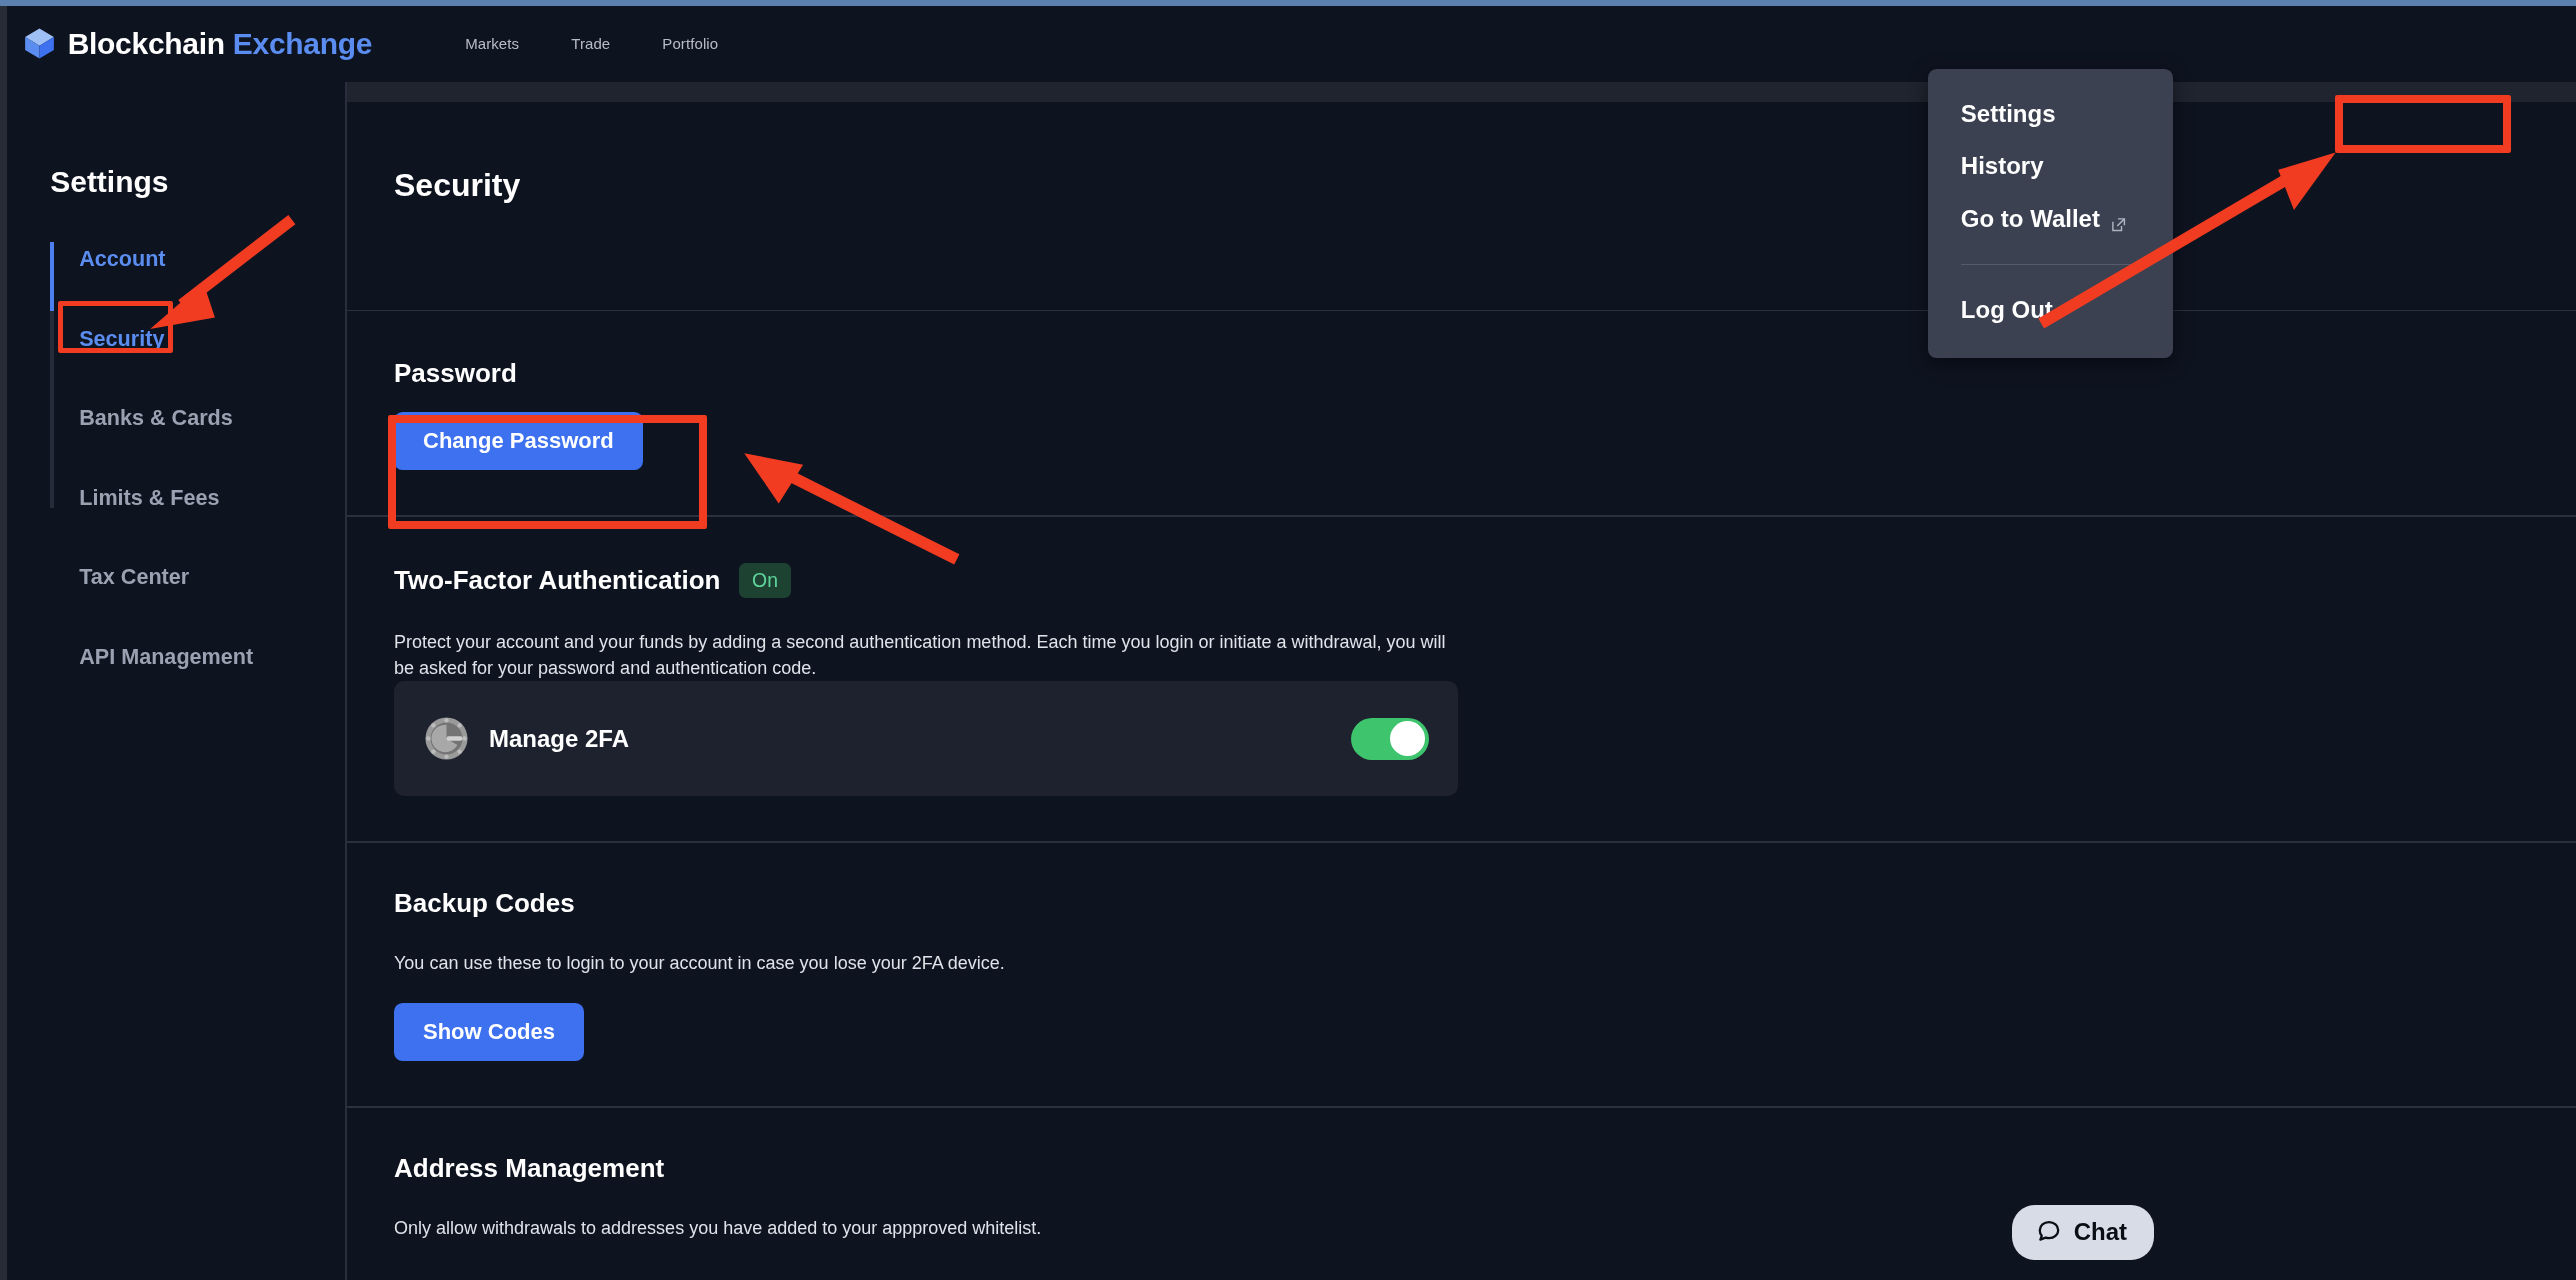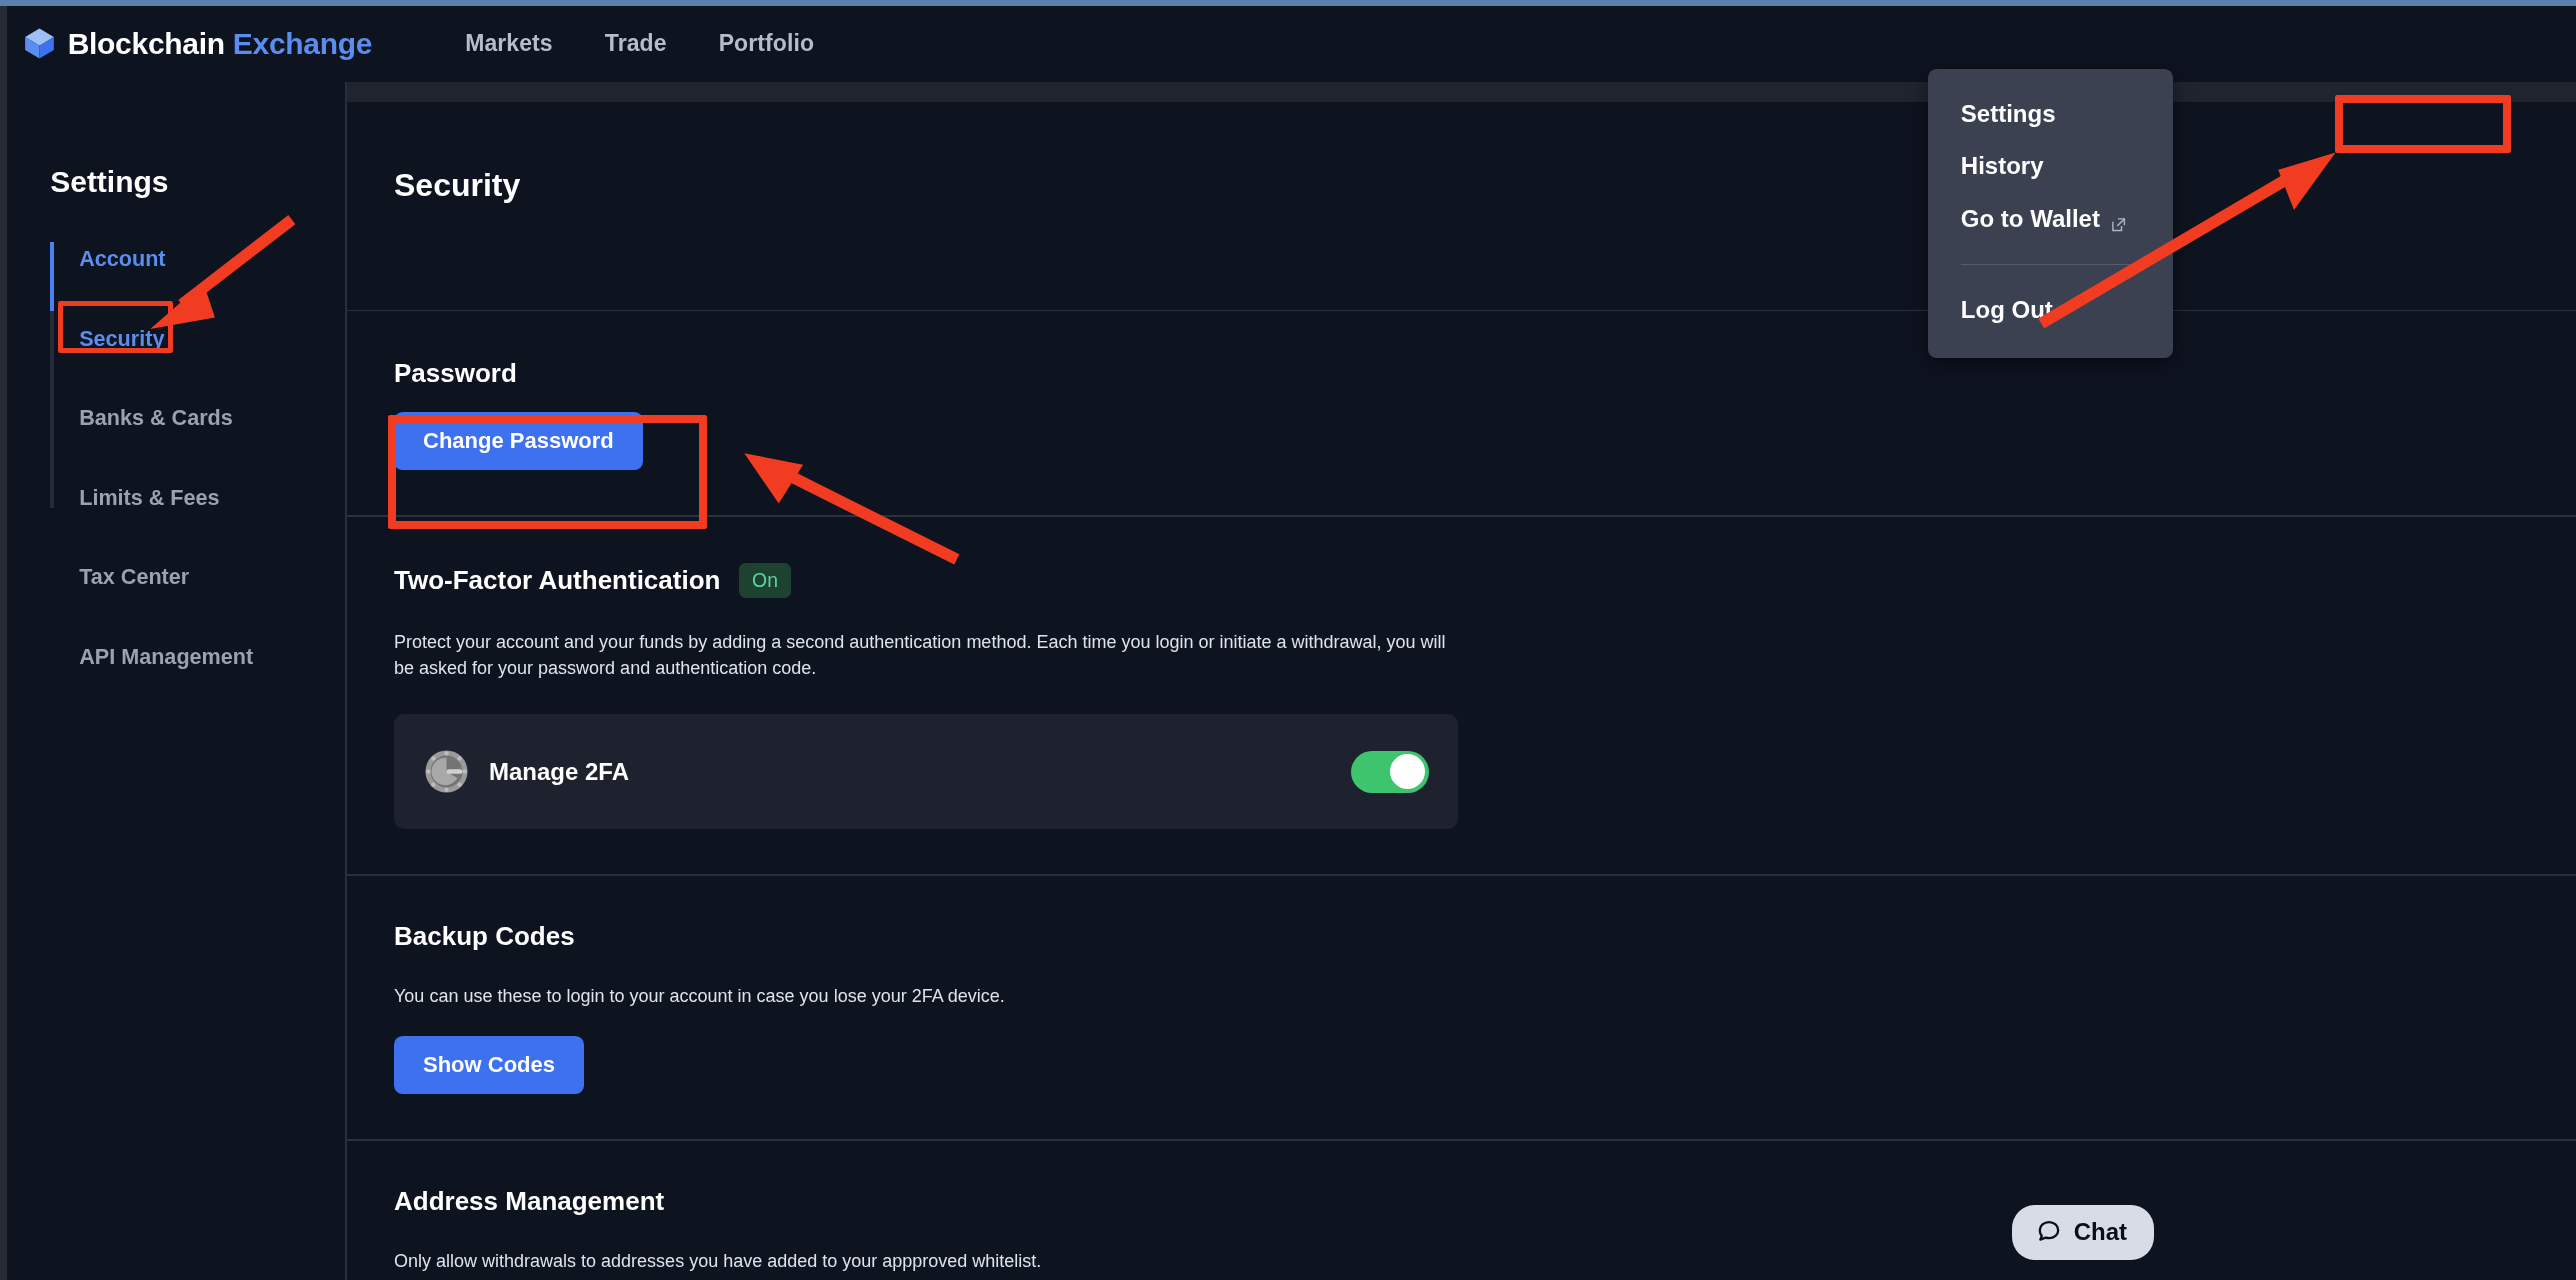--- a/index.html
+++ b/index.html
@@ -28,21 +28,21 @@
     display: flex; align-items: center;
   }
   .brand { display: flex; align-items: center; margin-left: 16px; }
   .logo-cube { width: 33px; height: 33px; position: relative; margin-right: 11.5px; }
   .brand-name { font-size: 30px; font-weight: bold; letter-spacing: -0.3px; }
   .brand-name .w { color: #ffffff; }
   .brand-name .b { color: #5a8def; }
 
   .nav { display: flex; align-items: center; margin-left: 93px; gap: 52px; }
   .nav-item {
-    color: #b7bdc8; font-size: 23px; font-weight: 700; letter-spacing: 0.1px; text-align: center;
+    color: #b7bdc8; font-size: 15px; font-weight: 400; letter-spacing: 0.1px; text-align: center;
   }
 
   .header-right {
     position: absolute; right: 26px; top: 0; height: 76px;
     display: flex; align-items: center; gap: 0;
   }
   .hbtn {
     background: #3b4150; color: #ffffff; border-radius: 7.2px;
     font-size: 22px; font-weight: 500;
     padding: 12.2px 24.5px; margin-left: 13px;
@@ -113,21 +113,21 @@
   .sec-desc {
     color: #dfe3ea; font-size: 18px; line-height: 1.42; font-weight: 500;
     margin-top: 32px; max-width: 1064px;
   }
   .btn-primary {
     background: #3d71f0; color: #ffffff; border: none; border-radius: 8.6px;
     font-size: 22px; font-weight: bold; padding: 16px 29px;
   }
 
   .card-2fa {
-    margin-top: 33px; width: 1064px; height: 115px;
+    width: 1064px; height: 115px;
     background: #1d222e; border-radius: 10px;
     display: flex; align-items: center; padding: 0 29px 0 30px;
   }
   .ga-icon { width: 45px; height: 45px; margin-right: 20px; }
   .card-2fa-label { color: #ffffff; font-size: 24px; font-weight: bold; }
   .toggle {
     margin-left: auto; width: 78px; height: 42px; background: #3ec46d;
     border-radius: 21px; position: relative;
   }
   .toggle .knob {

